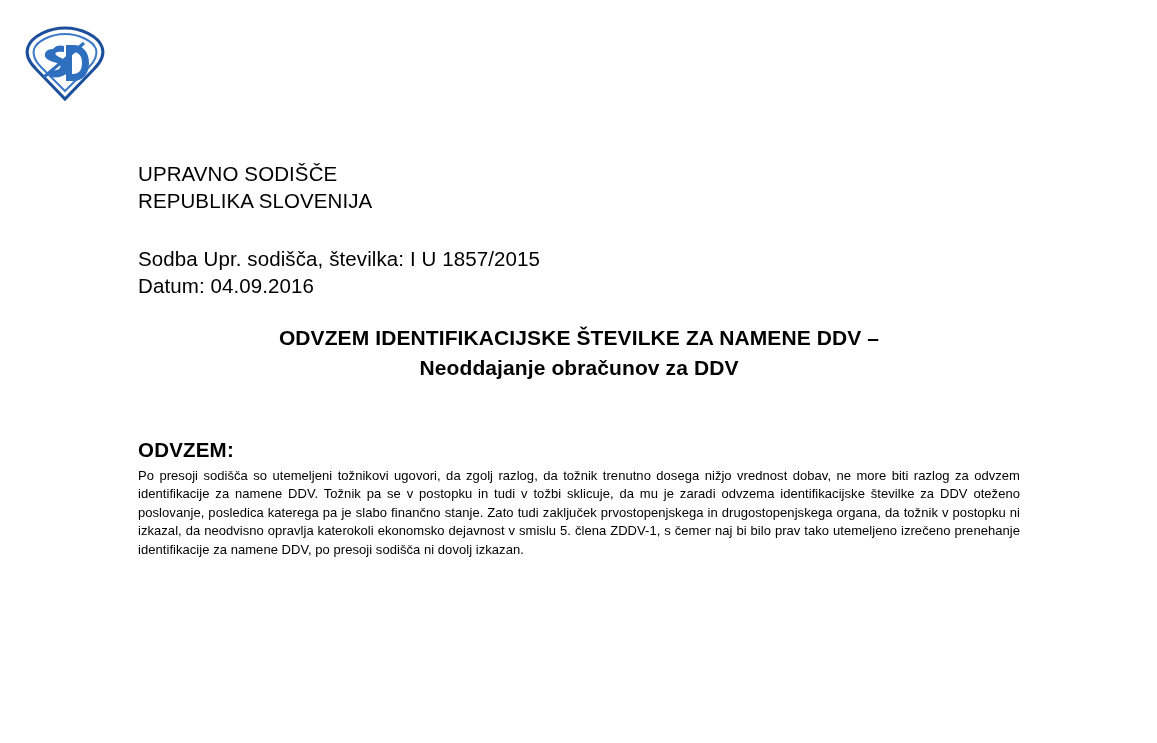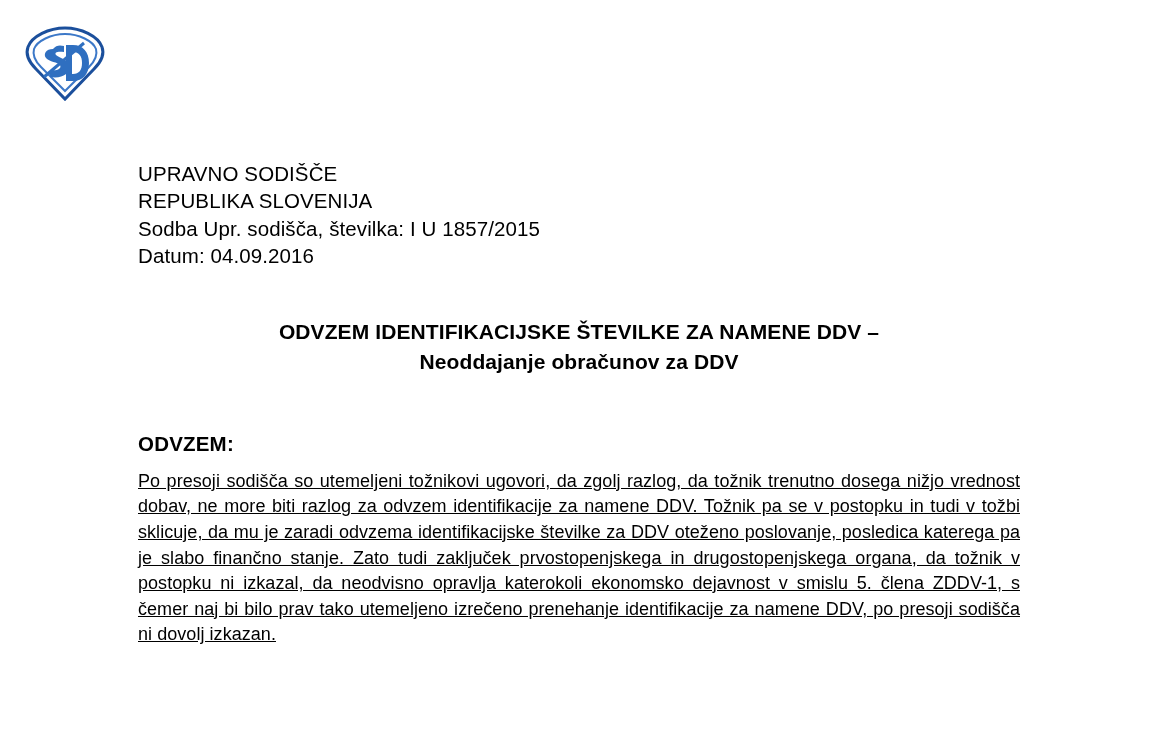--- a/index.html
+++ b/index.html
@@ -33,52 +33,52 @@
     width: 882px;
   }
 
   .org-block {
     font-size: 20.5px;
     line-height: 1.33;
     letter-spacing: 0.1px;
   }
 
   .meta-block {
+    margin-top: 30px;
     font-size: 20.5px;
     line-height: 1.33;
     letter-spacing: 0.1px;
   }
 
   .doc-title {
-    margin-top: 48px;
+    margin-top: 24px;
     text-align: center;
     font-size: 21px;
     font-weight: bold;
     line-height: 1.45;
     letter-spacing: 0.1px;
   }
   .doc-title .line2 {
     display: block;
   }
 
   .section {
     margin-top: 54px;
   }
   .section-heading {
     font-size: 20.5px;
     font-weight: bold;
     letter-spacing: 0.2px;
   }
   .section-body {
-    font-size: 18px;
+    font-size: 13px;
     line-height: 1.42;
     text-align: justify;
     letter-spacing: 0.05px;
-    margin-top: 13px;
-    text-decoration: underline;
+    margin-top: 5px;
   }
 </style>
 </head>
 <body>
 
 <div class="logo">
   <svg width="86" height="78" viewBox="0 0 86 78" xmlns="http://www.w3.org/2000/svg">
 
     <path d="M43 3 C27 3 10 11 6 22 C3 30 8 38 14 44 L43 74 L72 44 C78 38 83 30 80 22 C76 11 59 3 43 3 Z" fill="#ffffff" stroke="#1b4f9c" stroke-width="3"></path>
 

